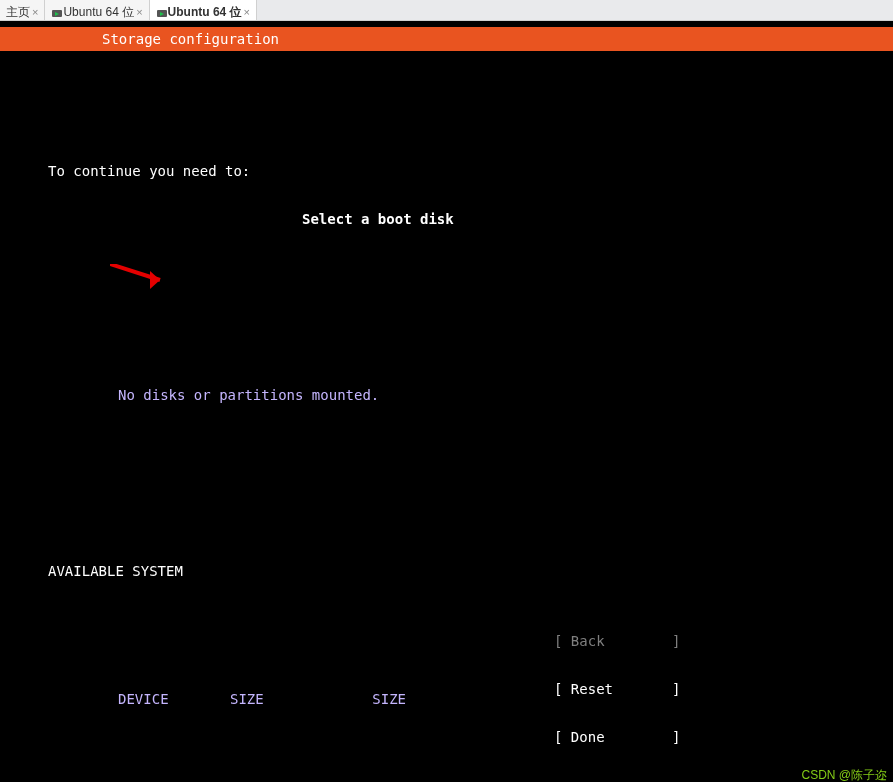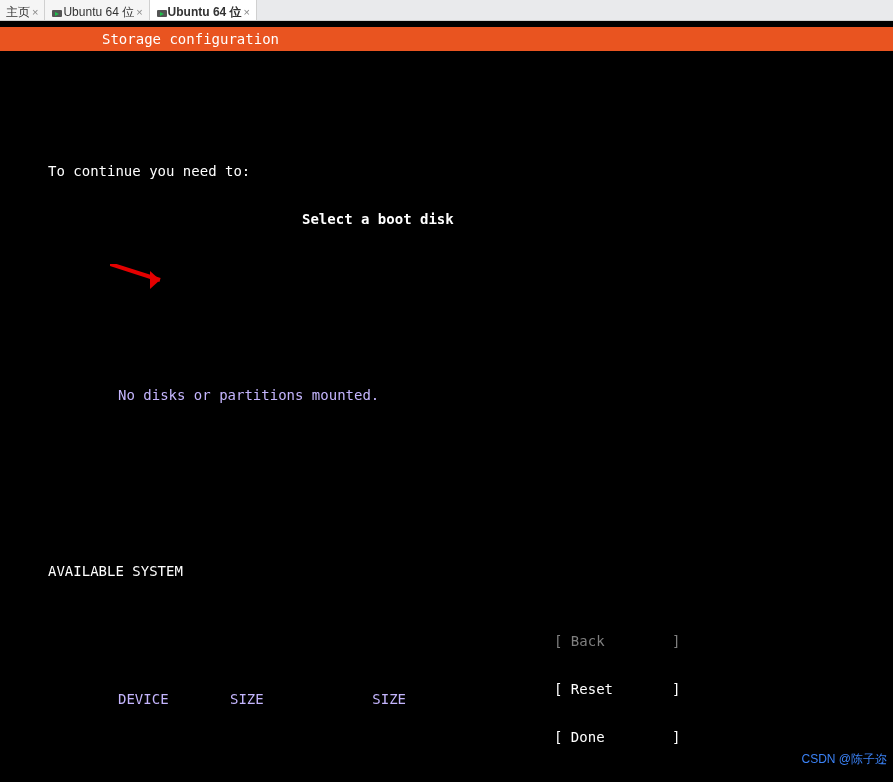--- a/index.html
+++ b/index.html
@@ -117,22 +117,22 @@
     color: #fff;
     padding-left: 554px;
     white-space: pre;
   }
   .actionrow.dim { color:#7f7f7f; }
 
   
   .watermark {
     position: absolute;
     right: 6px;
-    bottom: 16px;
-    color: #3b82f6;
+    bottom: 0;
+    color: #84cc16;
     font-family: "Segoe UI","Arial",sans-serif;
     font-size: 12px;
   }
 </style>
 </head>
 <body>
 
 <div class="tabbar">
   <div class="tab">
     <span>主页</span>

